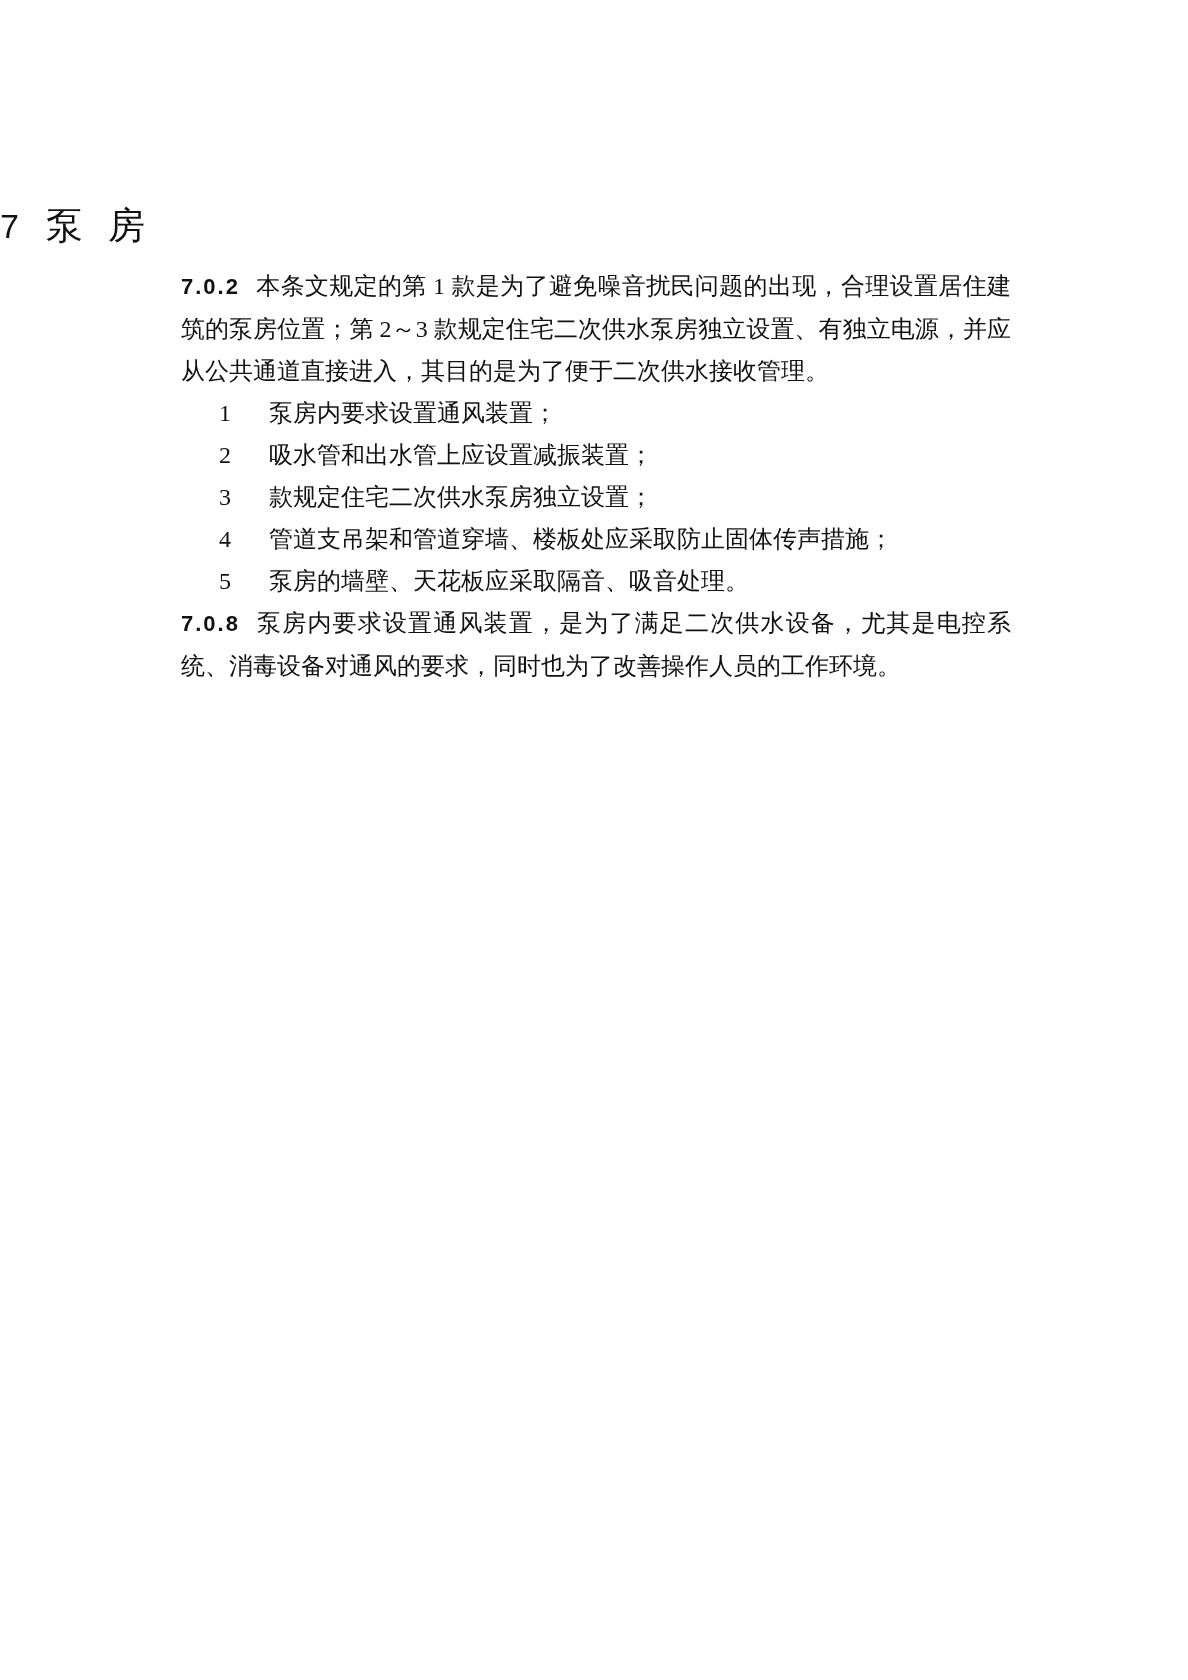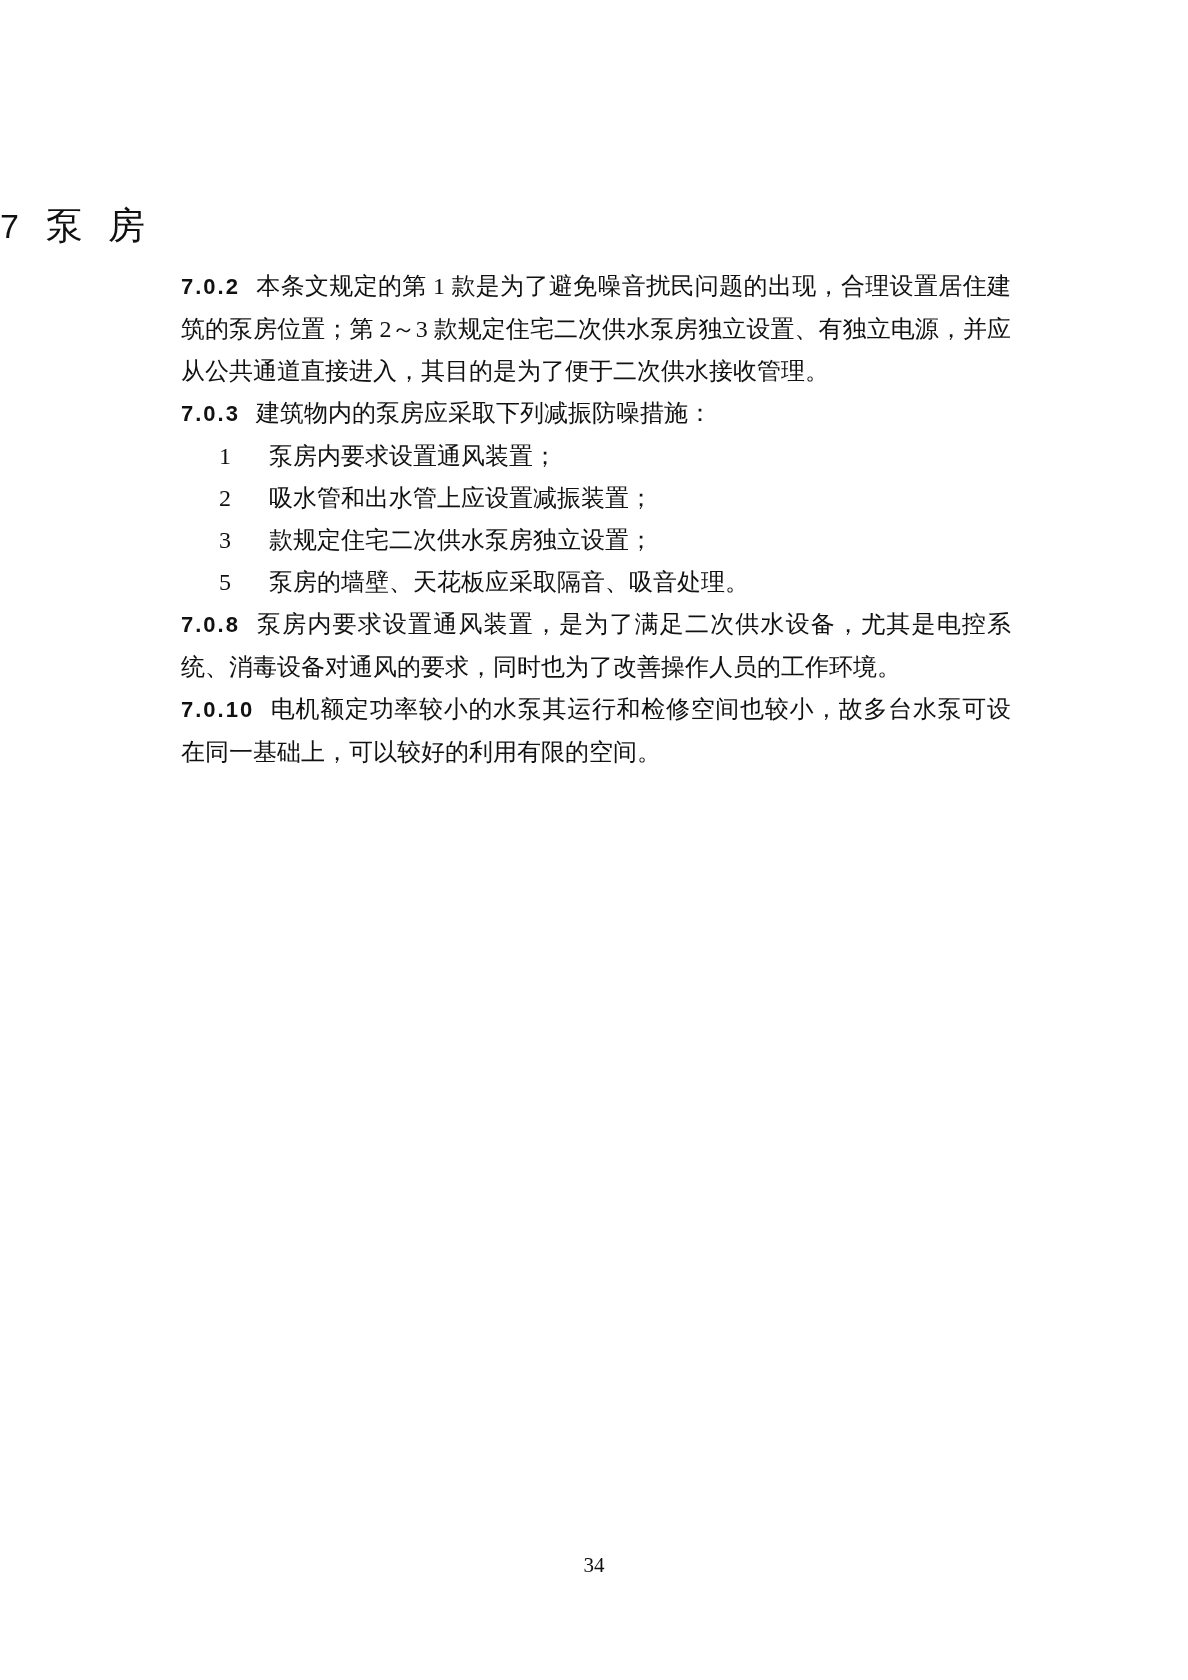--- a/index.html
+++ b/index.html
@@ -79,35 +79,33 @@
 <body>
 
 <div class="page">
 
   <h1 class="chapter-title"><span class="num">7</span><span class="txt">泵房</span></h1>
 
   <div class="text-block">
 
     <p class="clause"><span class="cnum">7.0.2</span><span>本条文规定的第 1 款是为了避免噪音扰民问题的出现，合理设置居住建筑的泵房位置；第 2～3 款规定住宅二次供水泵房独立设置、有独立电源，并应从公共通道直接进入，其目的是为了便于二次供水接收管理。</span></p>
 
-    <p class="clause"><span class="cnum">7.0.3</span><span>建筑物内的泵房应采取下列减振防噪措施：</span></p>
 
     <p class="item"><span class="inum">1</span><span>泵房内要求设置通风装置；</span></p>
 
     <p class="item"><span class="inum">2</span><span>吸水管和出水管上应设置减振装置；</span></p>
 
     <p class="item"><span class="inum">3</span><span>款规定住宅二次供水泵房独立设置；</span></p>
 
+    <p class="item"><span class="inum">4</span><span>管道支吊架和管道穿墙、楼板处应采取防止固体传声措施；</span></p>
 
     <p class="item"><span class="inum">5</span><span>泵房的墙壁、天花板应采取隔音、吸音处理。</span></p>
 
 
     <p class="clause"><span class="cnum">7.0.8</span><span>泵房内要求设置通风装置，是为了满足二次供水设备，尤其是电控系统、消毒设备对通风的要求，同时也为了改善操作人员的工作环境。</span></p>
 
-    <p class="clause"><span class="cnum">7.0.10</span><span>电机额定功率较小的水泵其运行和检修空间也较小，故多台水泵可设在同一基础上，可以较好的利用有限的空间。</span></p>
 
 
 
   </div>
 
-  <div class="page-number">34</div>
 
 </div>
 
 </body></html>

